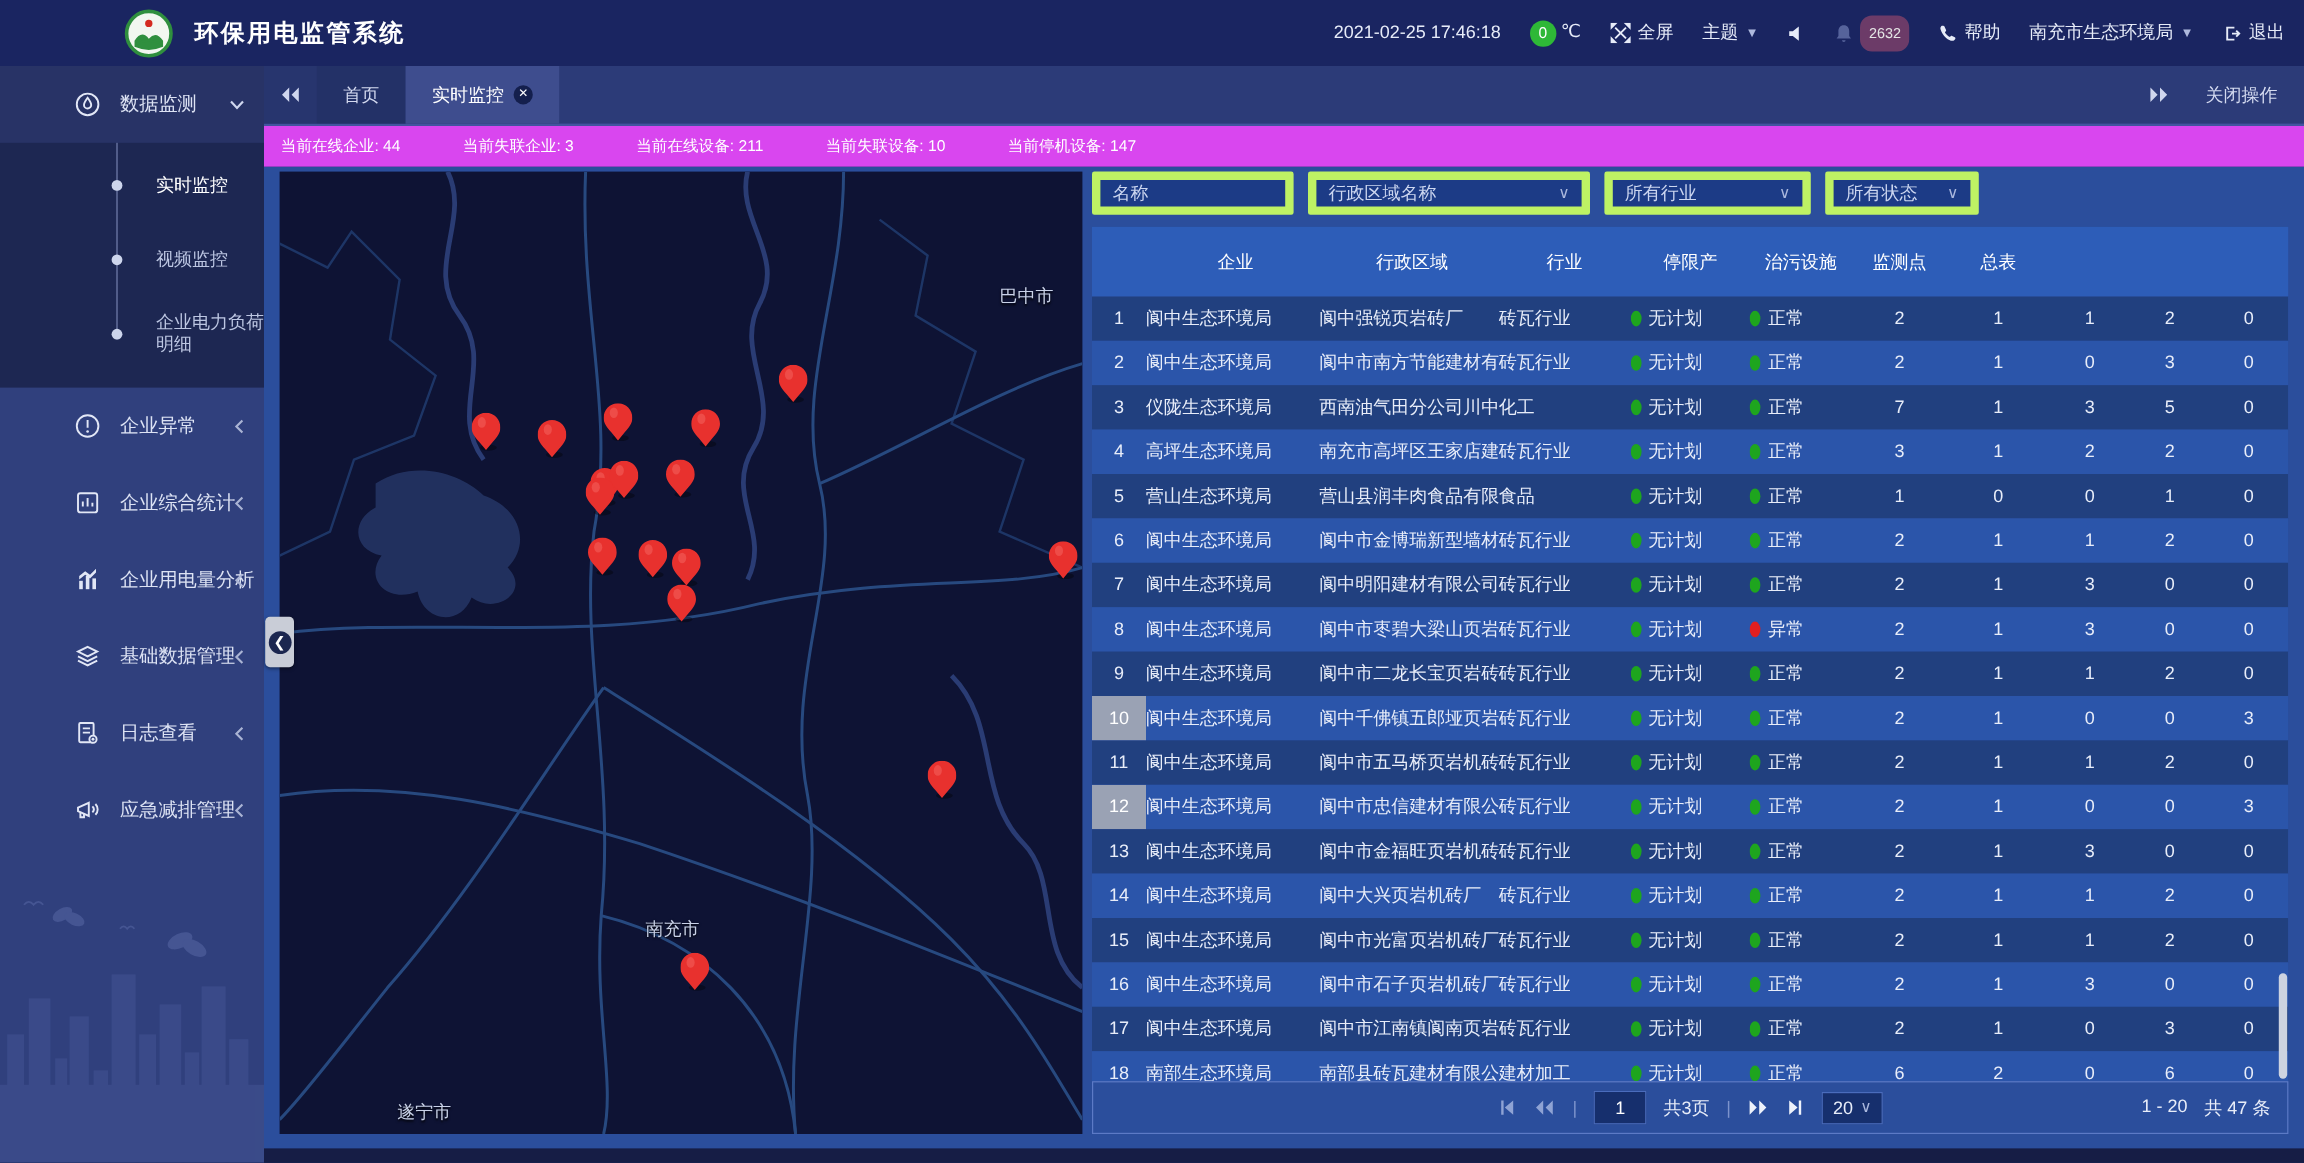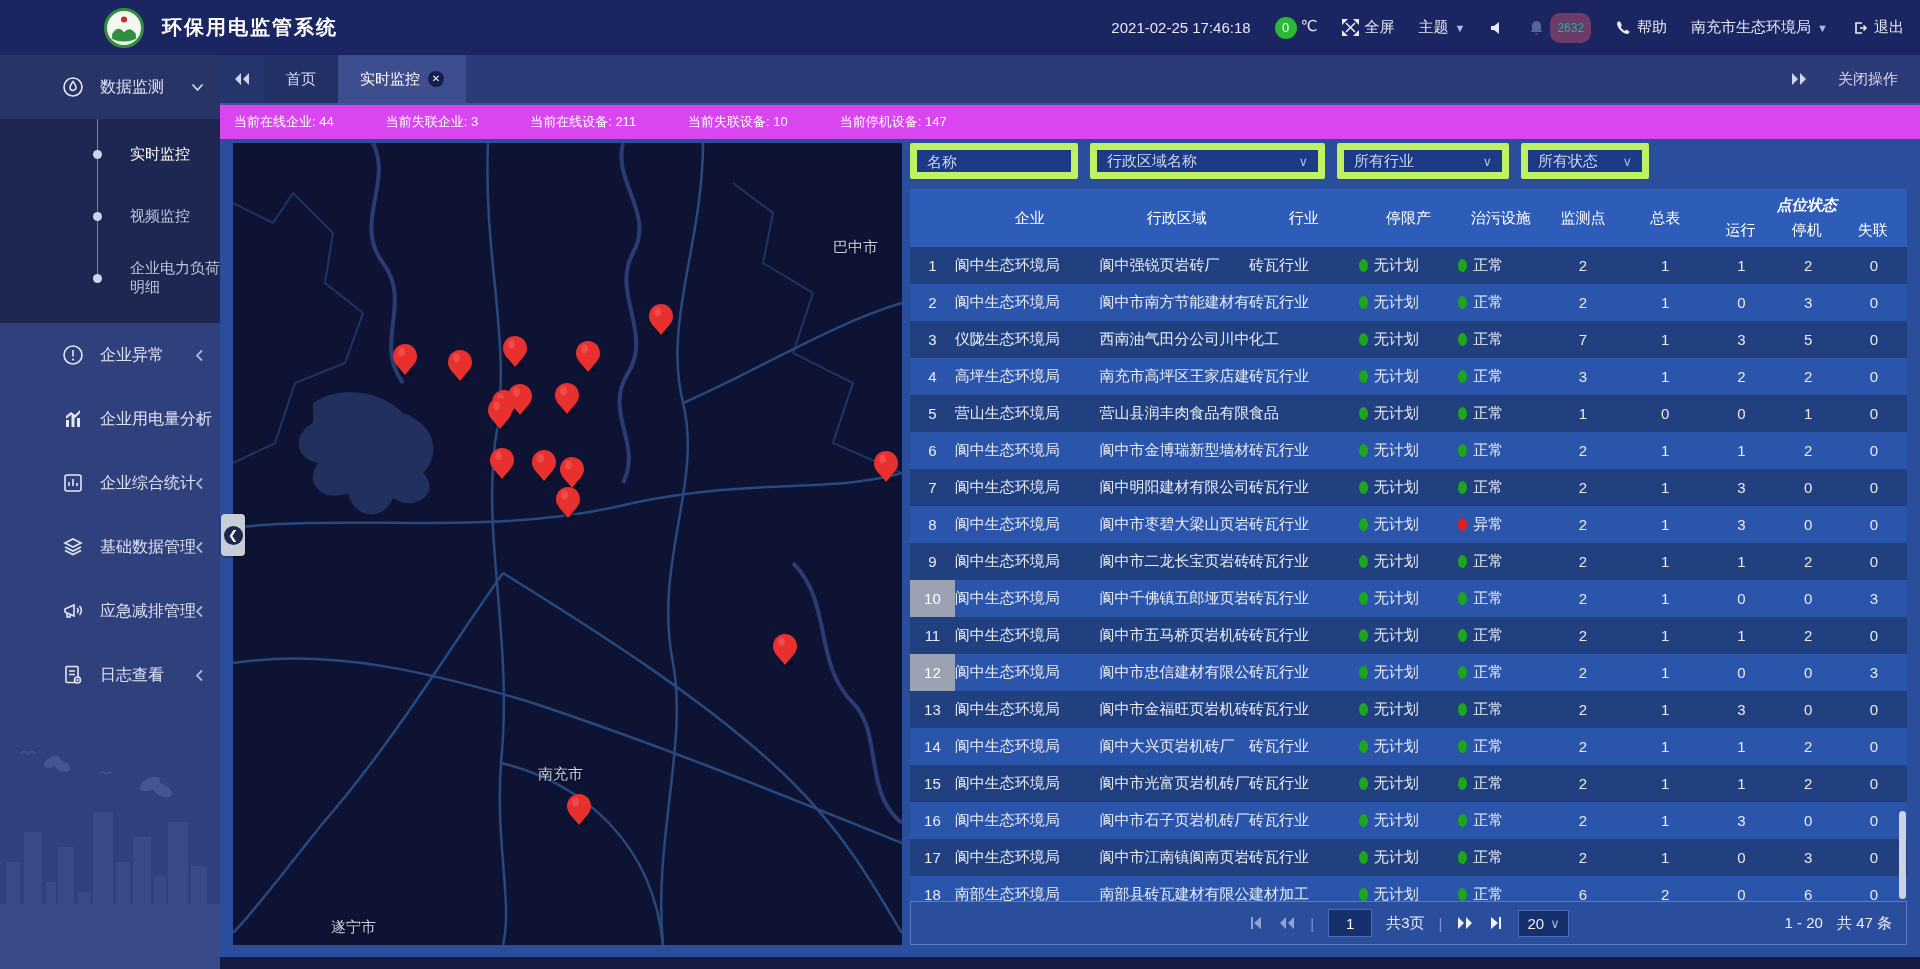--- a/index.html
+++ b/index.html
@@ -10,21 +10,21 @@
 
 .hdr{height:55px;background:#1a2561;display:flex;align-items:center;flex:0 0 auto;padding:0 16px 0 104px}
 .logo{width:40px;height:40px;border-radius:50%;background:#f2f7f0;border:3px solid #2f8f3e;position:relative;flex:0 0 auto;overflow:hidden}
 .logo svg{position:absolute;inset:0}
 .hdr-title{font-size:20px;font-weight:bold;letter-spacing:2px;color:#fff;margin-left:18px}
 .hdr-right{margin-left:auto;display:flex;align-items:center;gap:24px;font-size:15px;color:#e6ebf8}
 .temp-wrap{display:flex;align-items:flex-start;gap:4px}
 .temp-circle{width:22px;height:22px;border-radius:50%;background:#2eb837;color:#fff;font-size:13px;display:flex;align-items:center;justify-content:center}
 .hdr-item{display:flex;align-items:center;gap:6px;cursor:pointer}
 .caret{font-size:11px;color:#aeb9dd}
-.badge-pill{min-width:40px;height:30px;border-radius:10px;background:rgba(209,86,112,.45);color:#14b8a6;font-size:12px;display:flex;align-items:center;justify-content:center;padding:0 7px}
+.badge-pill{min-width:40px;height:30px;border-radius:10px;background:rgba(209,86,112,.45);color:#e5e5e5;font-size:12px;display:flex;align-items:center;justify-content:center;padding:0 7px}
 .hdr-ico{display:inline-flex;align-items:center}
 
 
 .body-row{flex:1;display:flex;min-height:0}
 .sidebar{width:220px;background:#30407d;position:relative;overflow:hidden;flex:0 0 auto}
 .group-row{height:64px;display:flex;align-items:center;padding-left:62px;position:relative;font-size:16px;color:#dde3f4;cursor:pointer}
 .group-row .gicon{width:22px;height:22px;margin-right:16px;display:inline-flex}
 .group-row .chev{position:absolute;right:16px;display:inline-flex}
 .group-block{background:#1d2752}
 .group-block .group-row{background:#283366}
@@ -228,97 +228,97 @@
               <span class="chev">
                 <svg width="9" height="13" viewBox="0 0 9 13" fill="none" stroke="#aab4d4" stroke-width="1.8">
                   <path d="M7 1.5 L2 6.5 L7 11.5"></path>
                 </svg>
               </span>
             </div>
           </div>
           <div>
             <div class="group-row">
               <span class="gicon">
+                <svg width="22" height="22" viewBox="0 0 22 22" fill="none" stroke="#e2e7f6" stroke-width="1.6">
+                  <rect x="3" y="3" width="16" height="16" rx="2"></rect>
+                  <path d="M7 14 L7 10 M11 14 L11 7 M15 14 L15 11"></path>
+                </svg>
+              </span>
+              <span>企业综合统计</span>
+              <span class="chev">
+                <svg width="9" height="13" viewBox="0 0 9 13" fill="none" stroke="#aab4d4" stroke-width="1.8">
+                  <path d="M7 1.5 L2 6.5 L7 11.5"></path>
+                </svg>
+              </span>
+            </div>
+          </div>
+          <div>
+            <div class="group-row">
+              <span class="gicon">
                 <svg width="22" height="22" viewBox="0 0 22 22" fill="#e2e7f6">
                   <rect x="4" y="12" width="3" height="7"></rect>
                   <rect x="9.5" y="8" width="3" height="11"></rect>
                   <rect x="15" y="10" width="3" height="9"></rect>
                   <path d="M4 8 L9 4 L13 7 L18 2 L18 5 L13 10 L9 7 L4 11 Z"></path>
                 </svg>
               </span>
               <span>企业用电量分析</span>
-              <span class="chev">
-                <svg width="9" height="13" viewBox="0 0 9 13" fill="none" stroke="#aab4d4" stroke-width="1.8">
-                  <path d="M7 1.5 L2 6.5 L7 11.5"></path>
-                </svg>
-              </span>
-            </div>
-          </div>
-          <div>
-            <div class="group-row">
-              <span class="gicon">
-                <svg width="22" height="22" viewBox="0 0 22 22" fill="none" stroke="#e2e7f6" stroke-width="1.6">
-                  <rect x="3" y="3" width="16" height="16" rx="2"></rect>
-                  <path d="M7 14 L7 10 M11 14 L11 7 M15 14 L15 11"></path>
-                </svg>
-              </span>
-              <span>企业综合统计</span>
               <span class="chev">
                 <svg width="9" height="13" viewBox="0 0 9 13" fill="none" stroke="#aab4d4" stroke-width="1.8">
                   <path d="M7 1.5 L2 6.5 L7 11.5"></path>
                 </svg>
               </span>
             </div>
           </div>
           <div>
             <div class="group-row">
               <span class="gicon">
                 <svg width="22" height="22" viewBox="0 0 22 22" fill="none" stroke="#e2e7f6" stroke-width="1.6">
                   <path d="M11 3 L19 7 L11 11 L3 7 Z"></path>
                   <path d="M3 11 L11 15 L19 11"></path>
                   <path d="M3 14.5 L11 18.5 L19 14.5"></path>
                 </svg>
               </span>
               <span>基础数据管理</span>
+              <span class="chev">
+                <svg width="9" height="13" viewBox="0 0 9 13" fill="none" stroke="#aab4d4" stroke-width="1.8">
+                  <path d="M7 1.5 L2 6.5 L7 11.5"></path>
+                </svg>
+              </span>
+            </div>
+          </div>
+          <div>
+            <div class="group-row">
+              <span class="gicon">
+                <svg width="22" height="22" viewBox="0 0 22 22" fill="none" stroke="#e2e7f6" stroke-width="1.6">
+                  <rect x="4" y="2.5" width="12" height="16" rx="1"></rect>
+                  <path d="M7 7 L13 7 M7 10.5 L13 10.5"></path>
+                  <circle cx="15.5" cy="16" r="3" fill="#30407d"></circle>
+                  <circle cx="15.5" cy="16" r="1.2" fill="#e2e7f6" stroke="none"></circle>
+                </svg>
+              </span>
+              <span>日志查看</span>
               <span class="chev">
                 <svg width="9" height="13" viewBox="0 0 9 13" fill="none" stroke="#aab4d4" stroke-width="1.8">
                   <path d="M7 1.5 L2 6.5 L7 11.5"></path>
                 </svg>
               </span>
             </div>
           </div>
           <div>
             <div class="group-row">
               <span class="gicon">
                 <svg width="22" height="22" viewBox="0 0 22 22" fill="none" stroke="#e2e7f6" stroke-width="1.6">
                   <path d="M3 9 L12 5 L12 16 L3 12 Z"></path>
                   <path d="M5 13 L5 17 L8 17 L8 14"></path>
                   <path d="M15 8 C16.5 9.5 16.5 11.5 15 13"></path>
                   <path d="M17.5 6 C20 8.5 20 12.5 17.5 15"></path>
                 </svg>
               </span>
               <span>应急减排管理</span>
-              <span class="chev">
-                <svg width="9" height="13" viewBox="0 0 9 13" fill="none" stroke="#aab4d4" stroke-width="1.8">
-                  <path d="M7 1.5 L2 6.5 L7 11.5"></path>
-                </svg>
-              </span>
-            </div>
-          </div>
-          <div>
-            <div class="group-row">
-              <span class="gicon">
-                <svg width="22" height="22" viewBox="0 0 22 22" fill="none" stroke="#e2e7f6" stroke-width="1.6">
-                  <rect x="4" y="2.5" width="12" height="16" rx="1"></rect>
-                  <path d="M7 7 L13 7 M7 10.5 L13 10.5"></path>
-                  <circle cx="15.5" cy="16" r="3" fill="#30407d"></circle>
-                  <circle cx="15.5" cy="16" r="1.2" fill="#e2e7f6" stroke="none"></circle>
-                </svg>
-              </span>
-              <span>日志查看</span>
               <span class="chev">
                 <svg width="9" height="13" viewBox="0 0 9 13" fill="none" stroke="#aab4d4" stroke-width="1.8">
                   <path d="M7 1.5 L2 6.5 L7 11.5"></path>
                 </svg>
               </span>
             </div>
           </div>
         </div>
       <svg class="skyline" width="220" height="225" viewBox="0 0 220 225">
         <g fill="#4a5a9b" opacity="0.42">
@@ -519,28 +519,20 @@
           <div class="table-wrap">
             <div class="thead">
               <div class="th c-idx"></div>
               <div class="th c-company">企业</div>
               <div class="th c-region">行政区域</div>
               <div class="th c-industry">行业</div>
               <div class="th c-stop">停限产</div>
               <div class="th c-treat">治污设施</div>
               <div class="th c-monitor">监测点</div>
               <div class="th c-total">总表</div>
-              <div class="th-group h-group">
-                <div class="gt">点位状态</div>
-                <div class="gs">
-                  <span>运行</span>
-                  <span>停机</span>
-                  <span>失联</span>
-                </div>
-              </div>
             </div>
             <div class="rows" id="rows">
               <div class="trow odd">
                   <div class="cell c-idx">1</div>
                   <div class="cell c-region txt">阆中生态环境局</div>
                   <div class="cell c-company txt">阆中强锐页岩砖厂</div>
                   <div class="cell c-industry txt">砖瓦行业</div>
                   <div class="cell c-stop">
                     <span class="dot" style="background: rgb(30, 165, 30);"></span>
                     <span>无计划</span>

